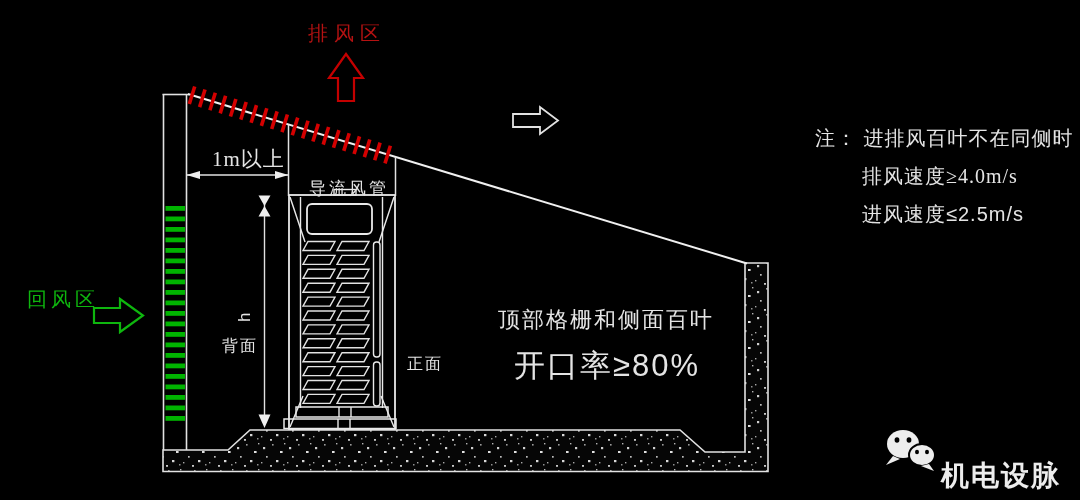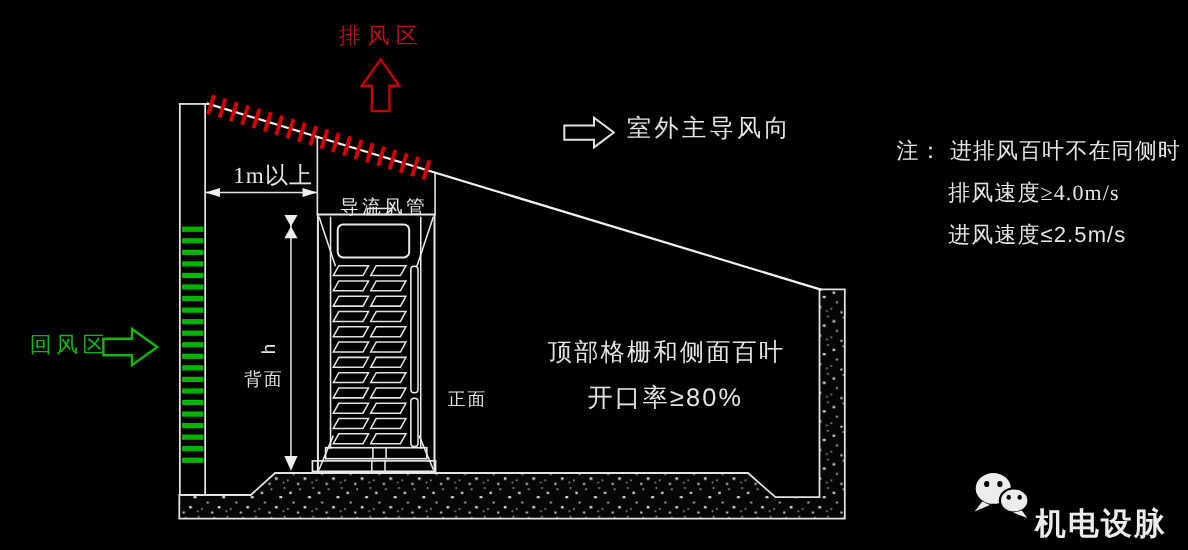--- a/index.html
+++ b/index.html
@@ -167,36 +167,35 @@
       <ellipse cx="909" cy="440" rx="2.4" ry="2.8" fill="#000"></ellipse>
       <ellipse cx="922" cy="455" rx="13" ry="11" fill="#ededed" stroke="#000" stroke-width="2"></ellipse>
       <polygon points="929,464 934,471 921,466" fill="#ededed"></polygon>
       <ellipse cx="917" cy="452" rx="2" ry="2.3" fill="#000"></ellipse>
       <ellipse cx="927" cy="452" rx="2" ry="2.3" fill="#000"></ellipse>
     </g>
   </svg>
 
   <div class="lbl red" style="left:308px;top:22px;font-size:20px;letter-spacing:6px;">排风区</div>
 
-  <div class="lbl white" style="left:570px;top:105px;font-size:22px;letter-spacing:3px;">室外主导风向</div>
 
   <div class="lbl white" style="left:212px;top:148px;font-size:21px;letter-spacing:1px;font-family:Liberation Serif, serif;">1m以上</div>
 
   <div class="lbl white" style="left:309px;top:180px;font-size:17px;letter-spacing:3px;">导流风管</div>
 
-  <div class="lbl green" style="left:27px;top:303px;font-size:20px;letter-spacing:4px;">回风区</div>
+  <div class="lbl green" style="left:27px;top:288px;font-size:20px;letter-spacing:4px;">回风区</div>
 
   <div class="lbl white" style="left:222px;top:337px;font-size:16px;letter-spacing:2px;">背面</div>
 
   <div class="lbl white" style="left:407px;top:355px;font-size:16px;letter-spacing:2px;">正面</div>
 
   <div class="lbl white" style="left:241px;top:308px;font-size:17px;transform:rotate(-90deg);">h</div>
 
   <div class="lbl white" style="left:498px;top:308px;font-size:22px;letter-spacing:2px;">顶部格栅和侧面百叶</div>
-  <div class="lbl white" style="left:534px;top:349px;font-size:23px;letter-spacing:2px;">开口率≥80%</div>
+  <div class="lbl white" style="left:514px;top:349px;font-size:31px;letter-spacing:2px;">开口率≥80%</div>
 
   <div>
     <div class="lbl white" style="left:815px;top:127px;font-size:20px;letter-spacing:1px;">注： 进排风百叶不在同侧时：</div>
     <div class="lbl white" style="left:862px;top:165px;font-size:20px;letter-spacing:1px;font-family:Liberation Serif, serif;">排风速度≥4.0m/s</div>
     <div class="lbl white" style="left:862px;top:203px;font-size:20px;letter-spacing:1px;">进风速度≤2.5m/s</div>
   </div>
 
   <div class="lbl wm" style="left:941px;top:433px;font-size:28px;letter-spacing:2px;">机电设脉</div>
 </div>
 

